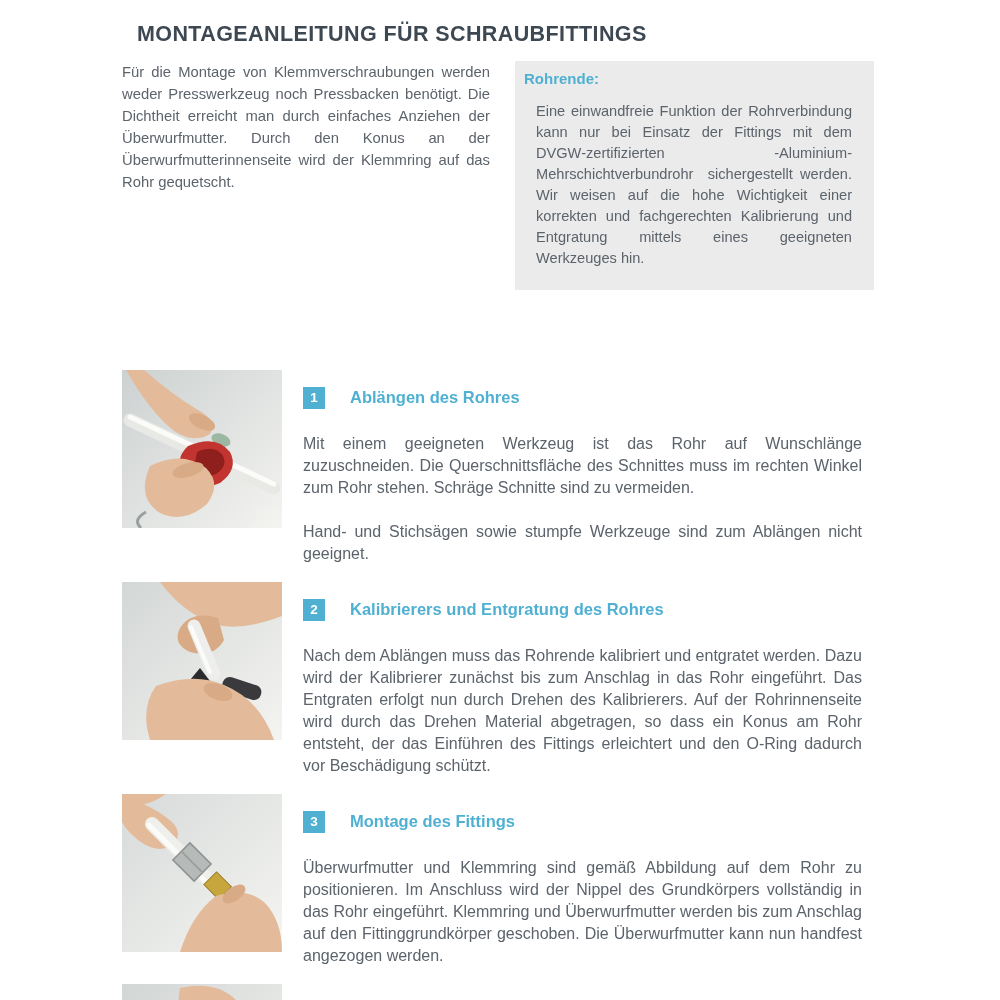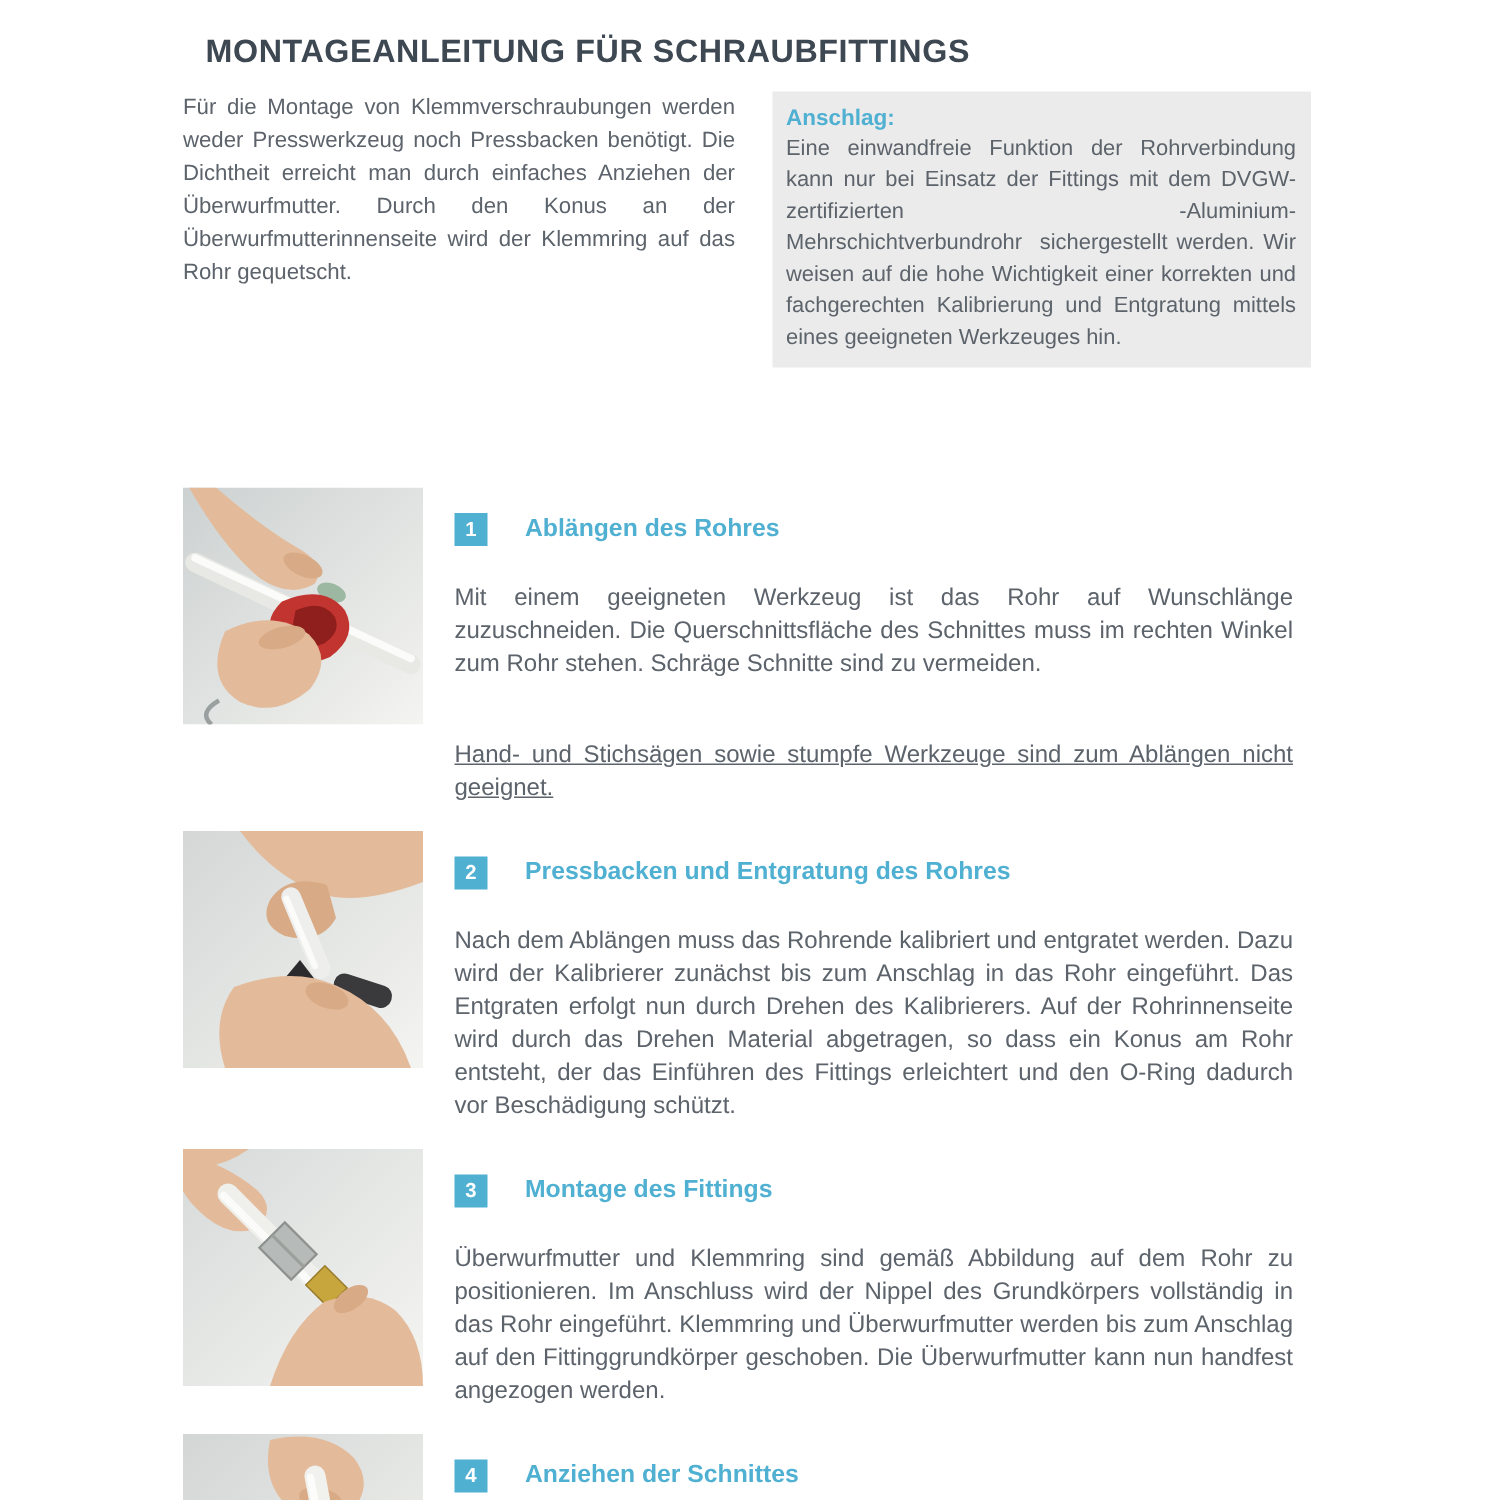--- a/index.html
+++ b/index.html
@@ -34,21 +34,21 @@
     box-sizing: border-box;
     background: #ebebeb;
     padding: 7px 10px 9px 9px;
   }
   .note-label {
     color: #4fb0d2;
     font-weight: bold;
     font-size: 15px; line-height: 21px;
   }
   .note-text {
-    margin: 0;
+    margin: 12px;
     font-size: 14.6px; line-height: 21px;
     text-align: justify;
     color: #5c636b;
   }
 
   .steps { margin-top: 80px; }
   .step { display: flex; gap: 21px; margin-bottom: 17px; }
   .photo {
     flex: 0 0 160px; width: 160px; height: 158px;
     margin: 0;
@@ -68,37 +68,37 @@
     font-size: 16.5px;
     font-weight: bold;
     color: #4fb0d2;
   }
   .step-content p {
     margin: 0;
     font-size: 16px; line-height: 22px;
     text-align: justify;
     color: #5c636b;
   }
-  .step-content p + p { margin-top: 39px; text-decoration: underline; }
+  .step-content p + p { margin-top: 22px; }
 
   
   .skin { fill: #e3bb9b; }
   .skin-dark { fill: #d8ab86; }
 </style>
 </head>
 <body>
 
 <div class="page">
 
   <h1 class="title">MONTAGEANLEITUNG FÜR SCHRAUBFITTINGS</h1>
 
   <div class="top-row">
     <p class="intro">Für die Montage von Klemmverschraubungen werden weder Presswerkzeug noch Pressbacken benötigt. Die Dichtheit erreicht man durch einfaches Anziehen der Überwurfmutter. Durch den Konus an der Überwurfmutterinnenseite wird der Klemmring auf das Rohr gequetscht.</p>
     <div class="note">
-      <div class="note-label">Anschlag:</div>
+      <div class="note-label">Rohrende:</div>
       <p class="note-text">Eine einwandfreie Funktion der Rohrverbindung kann nur bei Einsatz der Fittings mit dem DVGW-zertifizierten &nbsp;&nbsp;&nbsp;&nbsp;&nbsp;&nbsp;&nbsp;&nbsp;-Aluminium-Mehrschichtverbundrohr &nbsp;sichergestellt werden. Wir weisen auf die hohe Wichtigkeit einer korrekten und fachgerechten Kalibrierung und Entgratung mittels eines geeigneten Werkzeuges hin.</p>
     </div>
   </div>
 
   <div class="steps">
 
     <section class="step">
       <figure class="photo">
         <svg viewBox="0 0 160 158" role="img" aria-label="Hände kürzen ein weißes Rohr mit einem roten Rohrabschneider">
           <defs>
@@ -162,21 +162,21 @@
           </g>
           <g>
             <path class="skin" d="M34,104 Q72,90 102,103 Q138,118 152,158 L28,158 Q18,126 34,104 Z"></path>
             <ellipse class="skin-dark" cx="96" cy="110" rx="15" ry="8" transform="rotate(20 96 110)"></ellipse>
           </g>
         </svg>
       </figure>
       <div class="step-content">
         <div class="step-header">
           <span class="badge">2</span>
-          <h2 class="step-heading">Pressbacken und Entgratung des Rohres</h2>
+          <h2 class="step-heading">Kalibrierers und Entgratung des Rohres</h2>
         </div>
         <p>Nach dem Ablängen muss das Rohrende kalibriert und entgratet werden. Dazu wird der Kalibrierer zunächst bis zum Anschlag in das Rohr eingeführt. Das Entgraten erfolgt nun durch Drehen des Kalibrierers. Auf der Rohrinnenseite wird durch das Drehen Material abgetragen, so dass ein Konus am Rohr entsteht, der das Einführen des Fittings erleichtert und den O-Ring dadurch vor Beschädigung schützt.</p>
       </div>
     </section>
 
     <section class="step">
       <figure class="photo">
         <svg viewBox="0 0 160 158" role="img" aria-label="Hände positionieren Überwurfmutter und Messing-Fitting auf dem Rohr">
           <defs>
             <linearGradient id="bg3" x1="0" y1="0" x2="1" y2="1">

